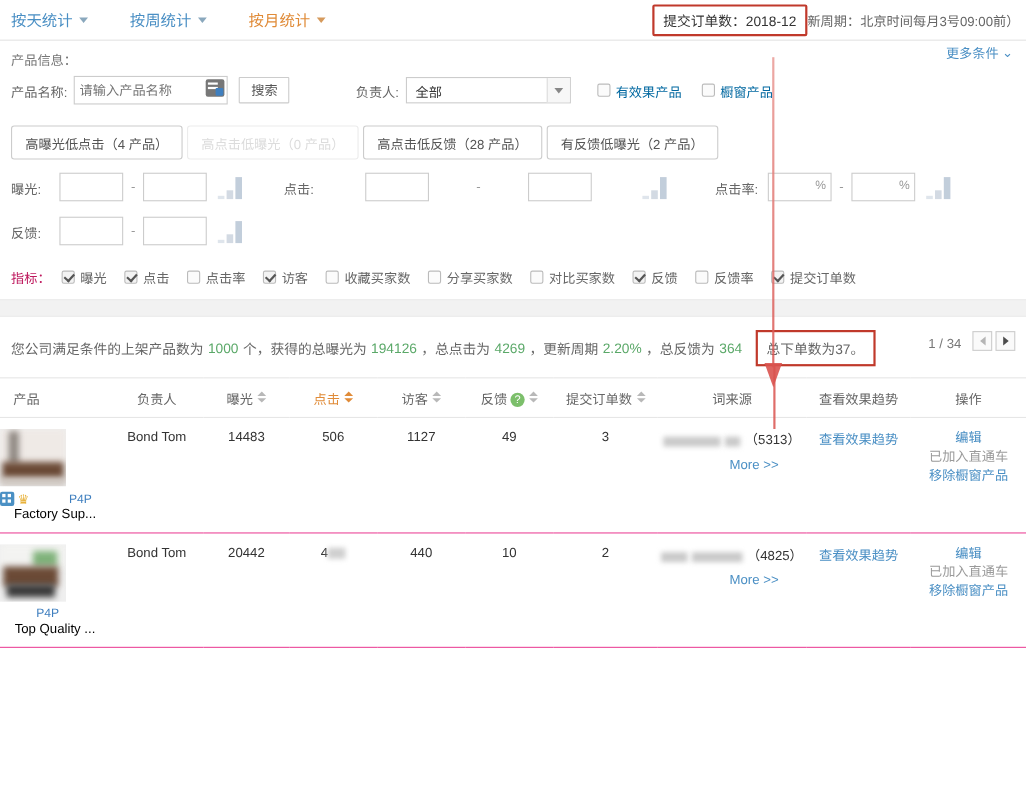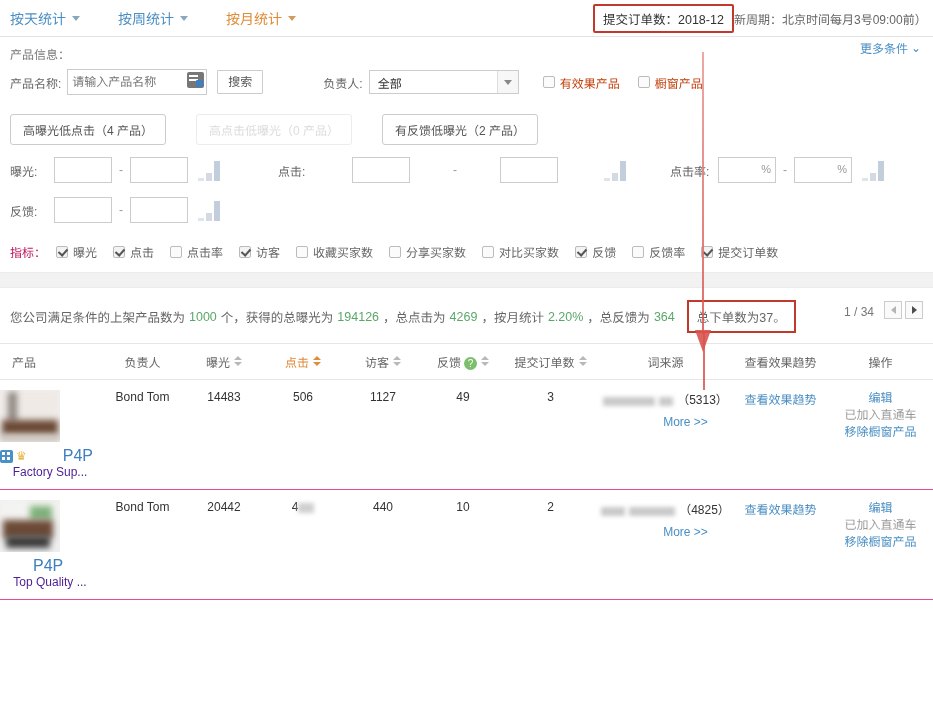--- a/index.html
+++ b/index.html
@@ -89,32 +89,32 @@
   .cbx{
     width:12px;height:12px;border:1px solid #bbb;background:#fbfbfb;
     display:inline-block;box-sizing:border-box;position:relative;
     vertical-align:middle;border-radius:2px;
   }
   .cbx.checked{background:#f3f3f3;}
   .cbx.checked:after{
     content:"";position:absolute;left:3px;top:0px;width:4px;height:7px;
     border:solid #555;border-width:0 2px 2px 0;transform:rotate(42deg);
   }
-  .cklabel{font-size:12px;color:#c2410c;margin-left:5px;margin-right:18px;}
+  .cklabel{font-size:12px;color:#0369a1;margin-left:5px;margin-right:18px;}
   .more-cond{
     position:absolute;right:12px;top:2px;color:#4a8fc4;font-size:12px;
     cursor:pointer;
   }
   .more-cond .chev{
     display:inline-block;margin-left:3px;transform:translateY(-1px) rotate(0deg);
   }
 
   
   .optim{padding:10px 10px 0 10px;}
-  .optbtns{display:flex;gap:30px;margin-top:9px;}
+  .optbtns{display:flex;gap:4px;margin-top:9px;}
   .optbtn{
     border:1px solid #ccc;border-radius:3px;background:#fff;
     padding:6px 12px;font-size:12px;color:#555;cursor:pointer;
     white-space:nowrap;
   }
   .optbtn.disabled{color:#dcdcdc;border-color:#ececec;cursor:default;}
 
   
   .ranges{padding:12px 10px 0 10px;}
   .rrow{display:flex;align-items:center;margin-bottom:14px;}
@@ -196,22 +196,22 @@
     width:60px;height:52px;background:#efefef;display:block;
     position:relative;overflow:hidden;
   }
   .thumb .b1,.thumb .b2,.thumb .b3,.thumb .b4{position:absolute;filter:blur(3px);}
   .badges{display:flex;align-items:center;margin-top:5px;gap:3px;}
   .bg-blue{
     width:13px;height:13px;background:#4a90c4;border-radius:2px;position:relative;
   }
   .bg-blue:before{content:"";position:absolute;left:2px;top:2px;width:3px;height:3px;background:#fff;box-shadow:5px 0 0 #fff,0 5px 0 #fff,5px 5px 0 #fff;}
   .crown{color:#e8b23a;font-size:12px;line-height:1;}
-  .p4p{color:#3f7fbf;font-size:16px;padding-left:33px;}
-  .pname{font-size:12px;color:#4c1d95;margin-top:6px;}
+  .p4p{color:#3f7fbf;font-size:11px;padding-left:33px;}
+  .pname{font-size:12px;color:#000000;margin-top:6px;}
   .kwcell{font-size:12px;color:#333;text-align:right;padding-right:62px;}
   .kwblur{
     display:inline-block;height:9px;background:#c9c9c9;filter:blur(2.2px);
     vertical-align:middle;margin-right:4px;
   }
   .more-link{display:block;text-align:center;color:#4a8fc4;margin-top:8px;margin-right:-40px;cursor:pointer;}
   .lnk{color:#4a8fc4;cursor:pointer;}
   .ops{font-size:12px;line-height:17px;text-align:right;padding-right:12px;}
   .ops .grey{color:#9a9a9a;}
   .blurnum{display:inline-block;width:16px;height:10px;background:#cfcfcf;filter:blur(2.2px);vertical-align:middle;}
@@ -291,38 +291,39 @@
     </div>
     <div class="more-cond">
       <span>更多条件</span><span class="chev">⌄</span>
     </div>
   </div>
 
   <div class="optim">
     <div class="optbtns">
       <div class="optbtn">高曝光低点击（4 产品）</div>
       <div class="optbtn disabled">高点击低曝光（0 产品）</div>
+      <div class="optbtn">高点击低反馈（28 产品）</div>
       <div class="optbtn">有反馈低曝光（2 产品）</div>
     </div>
   </div>
 
   <div class="ranges">
     <div class="rrow">
       <div class="rgroup">
         <span class="rlabel">曝光:</span>
         <input class="rbox txtinput" style="">
         <span class="dash">-</span>
         <input class="rbox txtinput" style="">
         <span class="minibar">
             <span></span>
             <span></span>
             <span></span>
           </span>
       </div>
-      <div class="rgroup" style="margin-left:58px;gap:36px;">
+      <div class="rgroup" style="margin-left:38px;gap:36px;">
         <span class="rlabel" style="width:38px;">点击:</span>
         <input class="rbox txtinput" style="">
         <span class="dash">-</span>
         <input class="rbox txtinput" style="">
         <span class="minibar">
             <span></span>
             <span></span>
             <span></span>
           </span>
       </div>
@@ -399,21 +400,21 @@
 
   <div class="band"></div>
 
   <div class="summary">
     <span>您公司满足条件的上架产品数为</span>
     <span class="num" style="margin:0 4px;">1000</span>
     <span>个，获得的总曝光为</span>
     <span class="num" style="margin:0 4px;">194126</span>
     <span>，总点击为</span>
     <span class="num" style="margin:0 4px;">4269</span>
-    <span>，按月统计</span>
+    <span>，更新周期</span>
     <span class="num" style="margin:0 4px;">2.20%</span>
     <span>，总反馈为</span>
     <span class="num" style="margin:0 4px;">364</span>
     <span class="orderbox">总下单数为37。</span>
 
     <span class="pager">
       <span class="pg">1 / 34</span>
       <span class="pgbtn prev">
           <i></i>
         </span>

